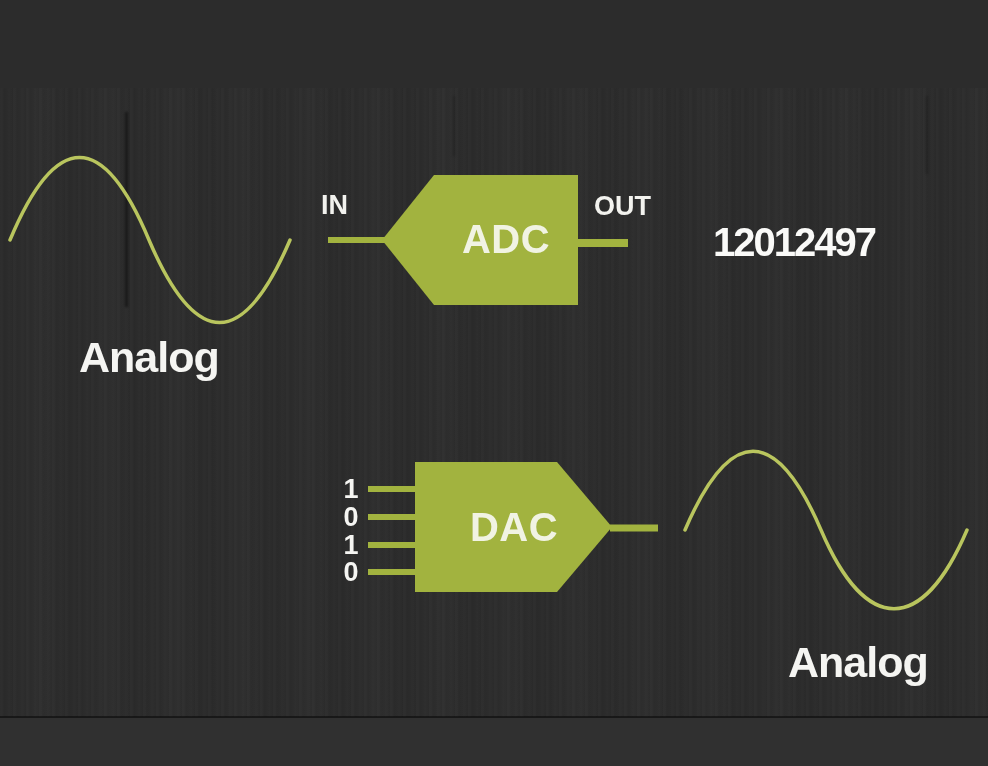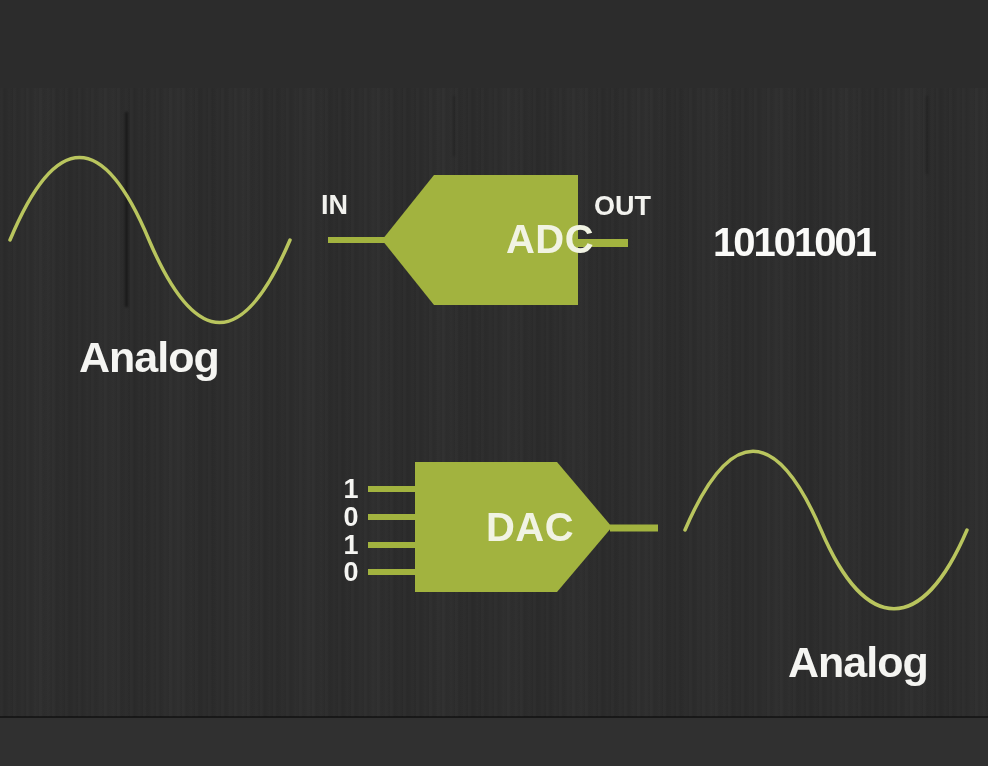--- a/index.html
+++ b/index.html
@@ -61,21 +61,20 @@
     font-weight: bold;
     white-space: nowrap;
     line-height: 1;
   }
   .io-label   { font-size: 27px; letter-spacing: 0px; text-align: right; }
   .chip-label {
     font-size: 40px;
     color: #f1f3e3;
     text-align: center;
     letter-spacing: 0.5px;
-    margin-left: 44px;
   }
   .analog-label { font-size: 43px; letter-spacing: -1px; color: #f5f5f2; text-align: center; }
   .binary-value { font-size: 40px; letter-spacing: -2px; color: #fafaf8; }
   .bit-label {
     font-size: 27px;
     width: 28px;
     text-align: center;
     color: #f5f5f2;
   }
 </style>
@@ -108,27 +107,27 @@
   </svg>
 
   <div class="label analog-label" style="left:79px; top:336px;">Analog</div>
 
   <div class="label io-label" style="left:321px; top:192px;">IN</div>
 
   <div class="label chip-label" style="left:434px; top:219px; width:144px;">ADC</div>
 
   <div class="label io-label" style="left:594px; top:193px;">OUT</div>
 
-  <div class="label binary-value" style="left:713px; top:222px;">10101001</div>
+  <div class="label binary-value" style="left:713px; top:222px;">12012497</div>
 
   <div class="label bit-label" style="left:337px; top:476px;">1</div>
   <div class="label bit-label" style="left:337px; top:504px;">0</div>
   <div class="label bit-label" style="left:337px; top:532px;">1</div>
   <div class="label bit-label" style="left:337px; top:559px;">0</div>
 
-  <div class="label chip-label" style="left:415px; top:507px; width:142px;">DAC</div>
+  <div class="label chip-label" style="left:415px; top:507px; width:142px;padding-left:28px;">DAC</div>
 
   <div class="label analog-label" style="left:788px; top:641px;">Analog</div>
 
   <div class="seam-line"></div>
   <div class="bottom-band"></div>
 
 </div>
 
 </body></html>

